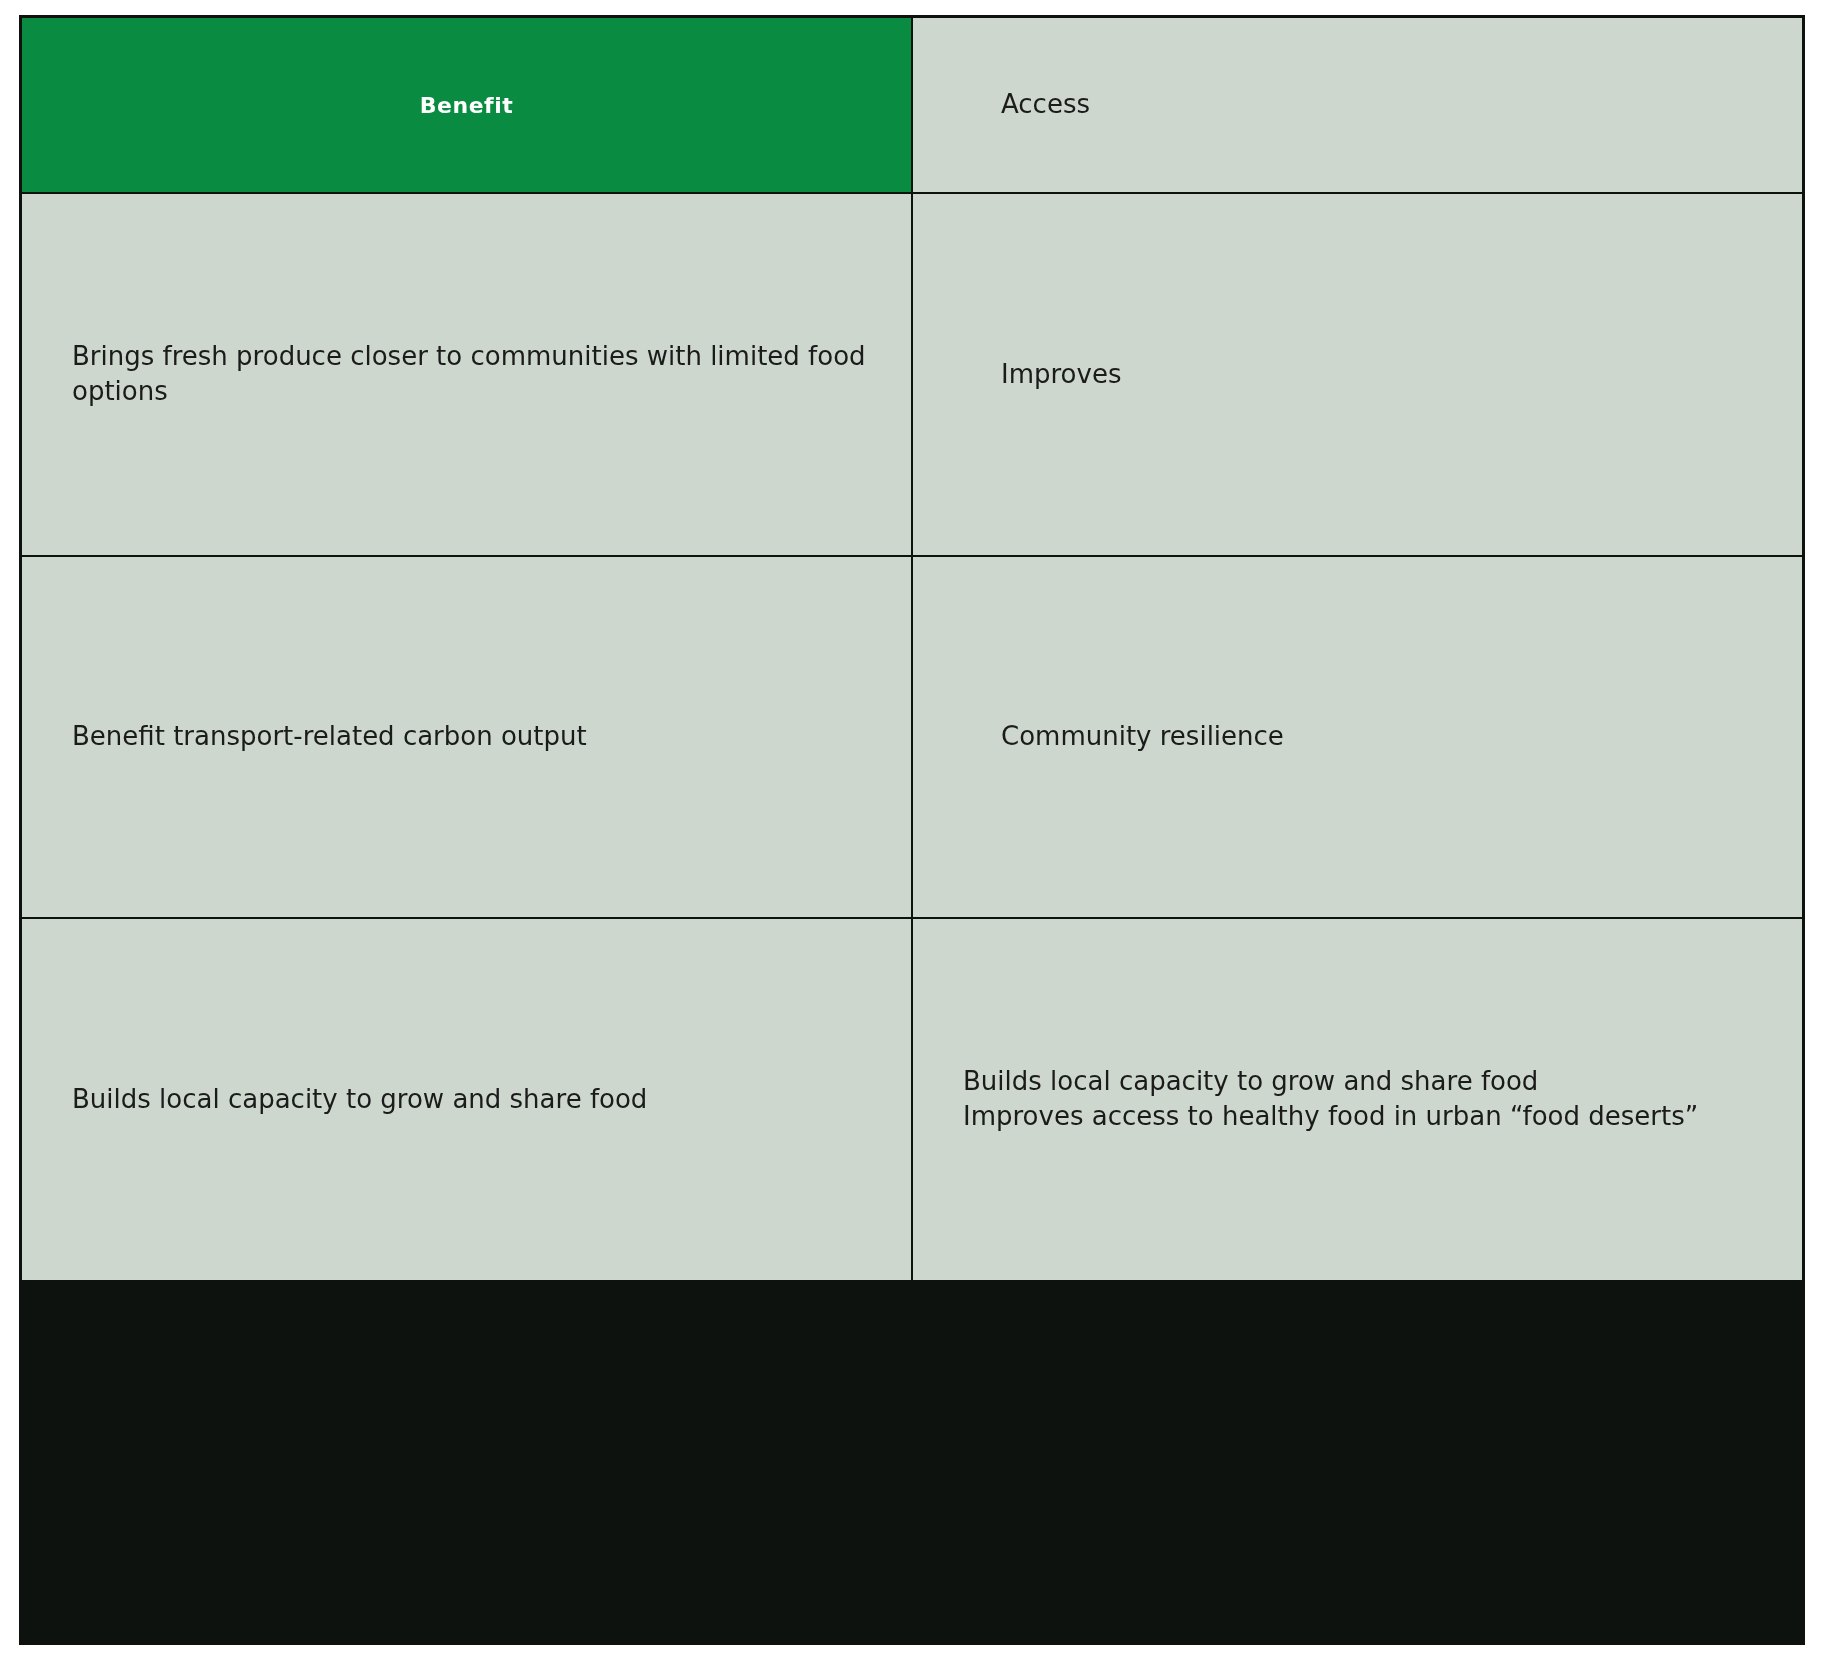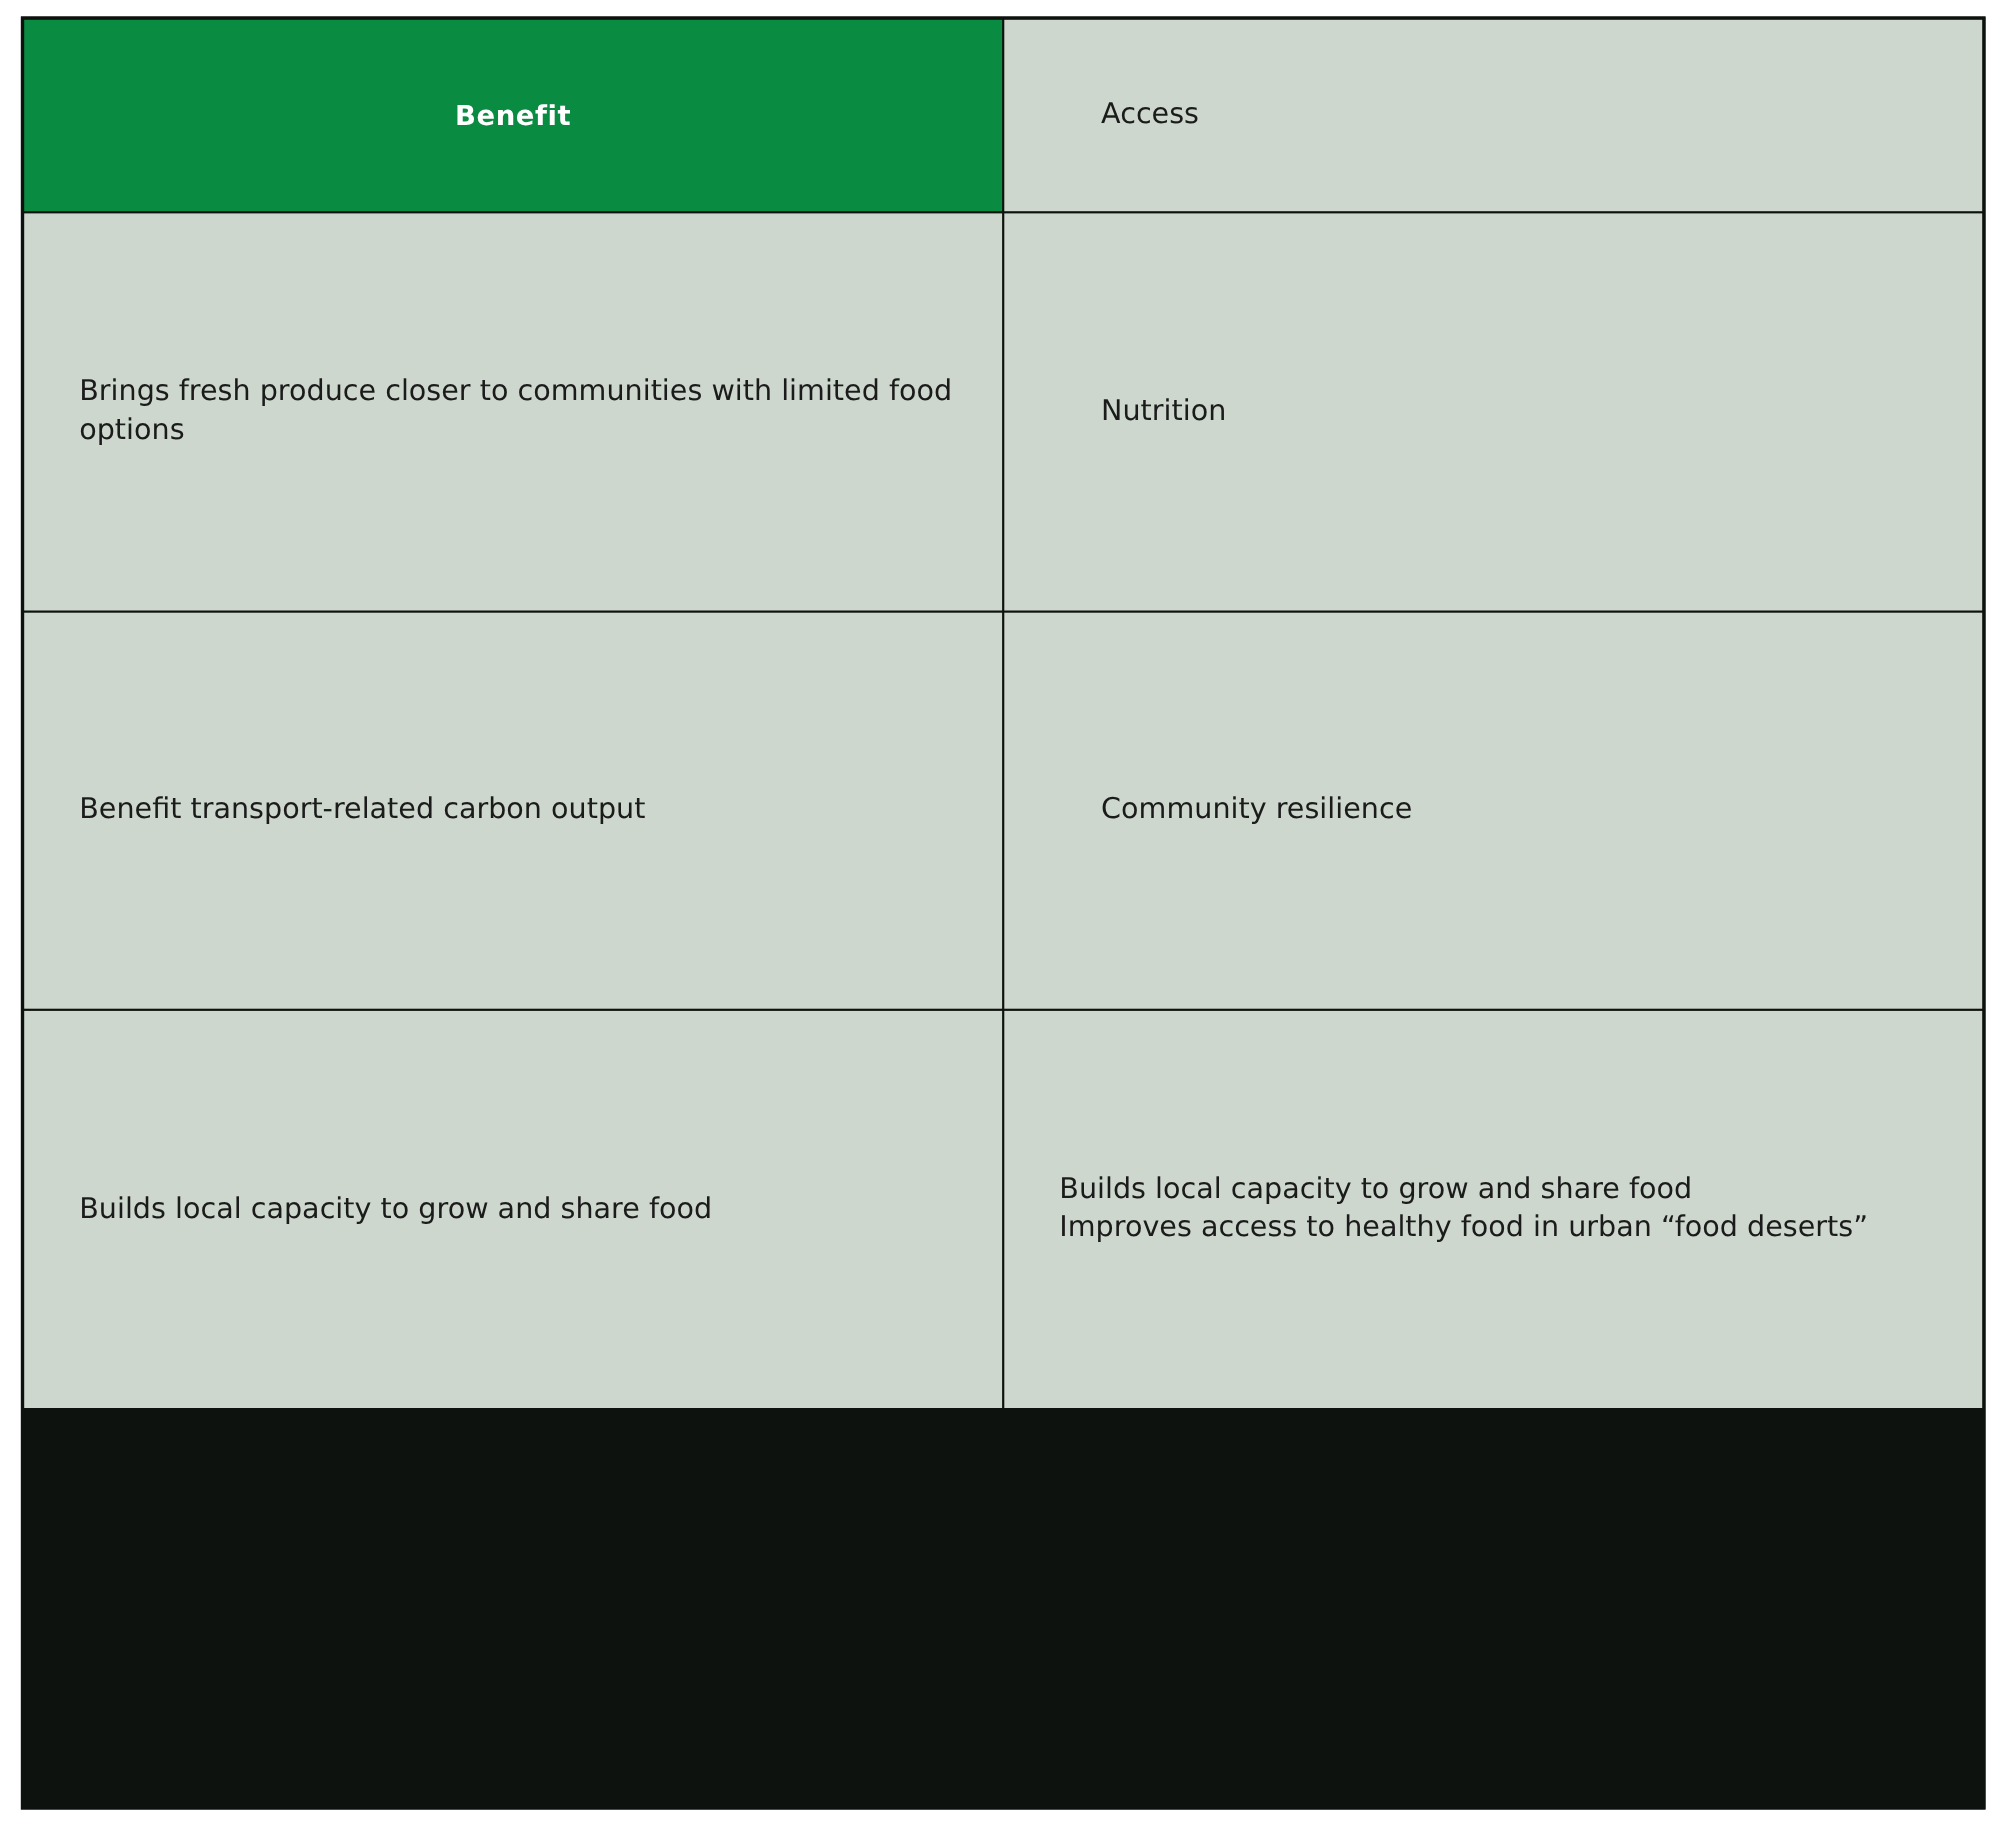--- a/index.html
+++ b/index.html
@@ -25,21 +25,21 @@
     gap: 2px;
   }
   .hcell {
     background: #098b41;
     display: flex;
     align-items: center;
     justify-content: center;
   }
   .hcell span {
     color: #ffffff;
-    font-size: 25px;
+    font-size: 22px;
     font-weight: bold;
     letter-spacing: 0.5px;
   }
   .cell {
     background: #cdd7cd;
     display: flex;
     align-items: center;
     box-sizing: border-box;
   }
   .cell.benefit { padding-left: 88px; }
@@ -61,21 +61,21 @@
   </div>
 
   <div class="cell benefit">
     <span>Access</span>
   </div>
   <div class="cell impact">
     <span>Brings fresh produce closer to communities with limited food options</span>
   </div>
 
   <div class="cell benefit">
-    <span>Nutrition</span>
+    <span>Improves</span>
   </div>
   <div class="cell impact">
     <span>Benefit transport-related carbon output</span>
   </div>
 
   <div class="cell benefit">
     <span>Community resilience</span>
   </div>
   <div class="cell impact">
     <span>Builds local capacity to grow and share food</span>

